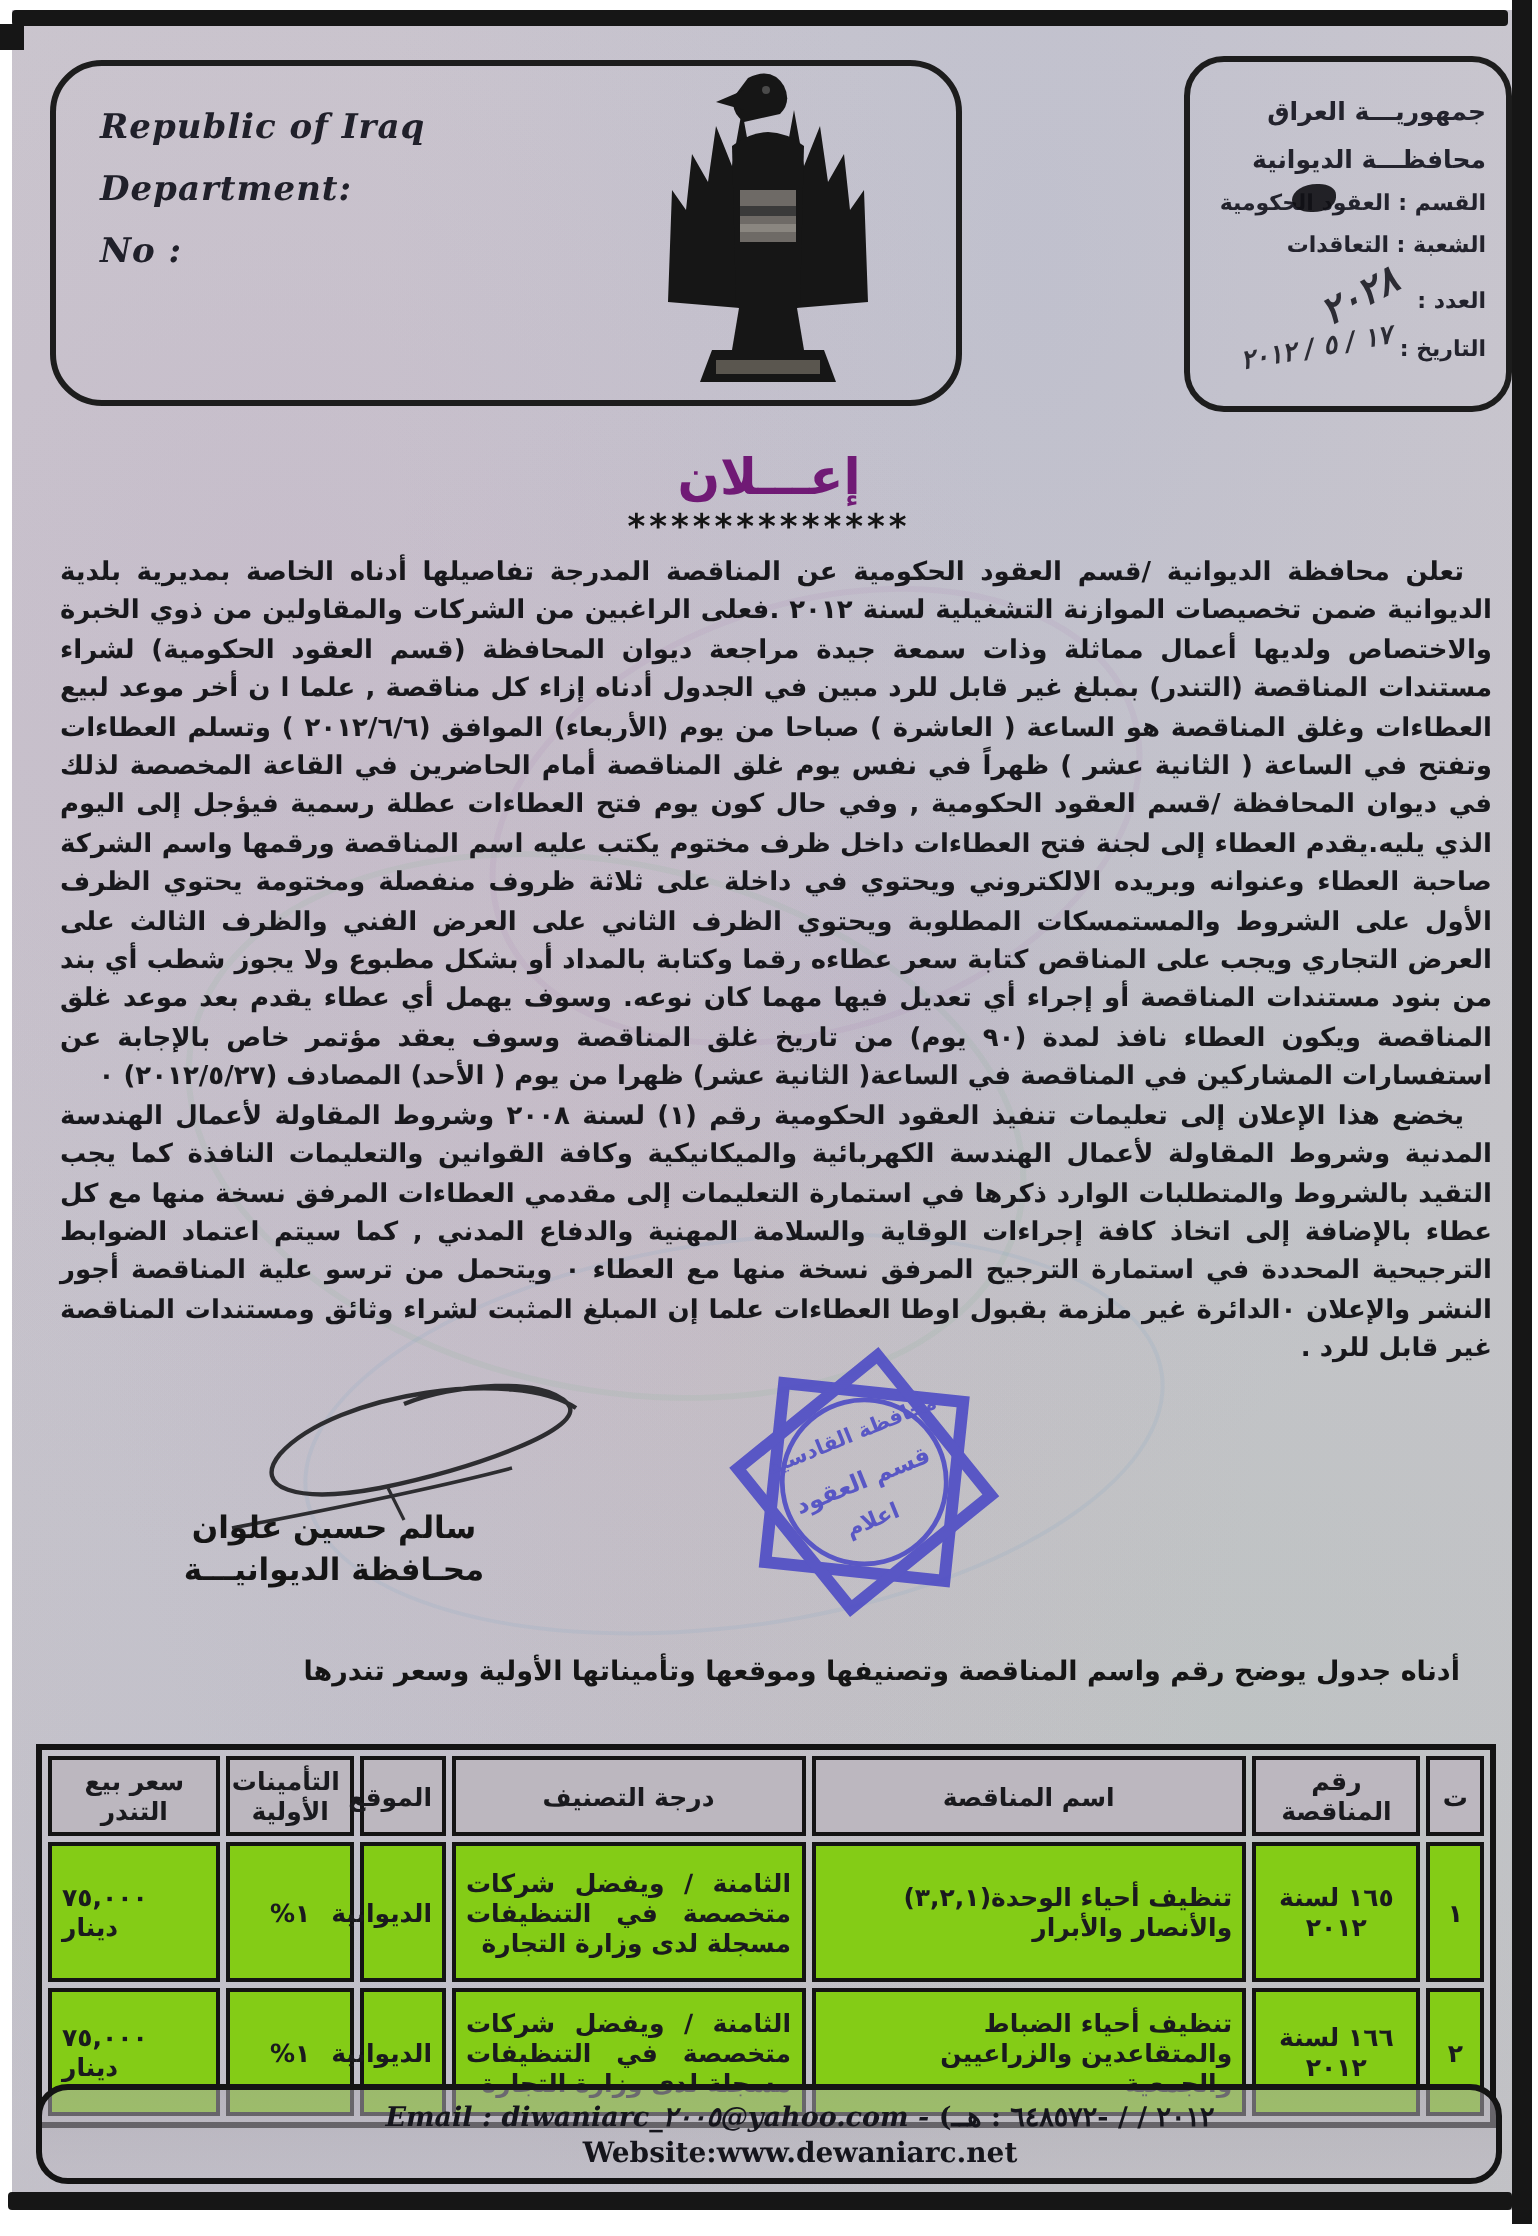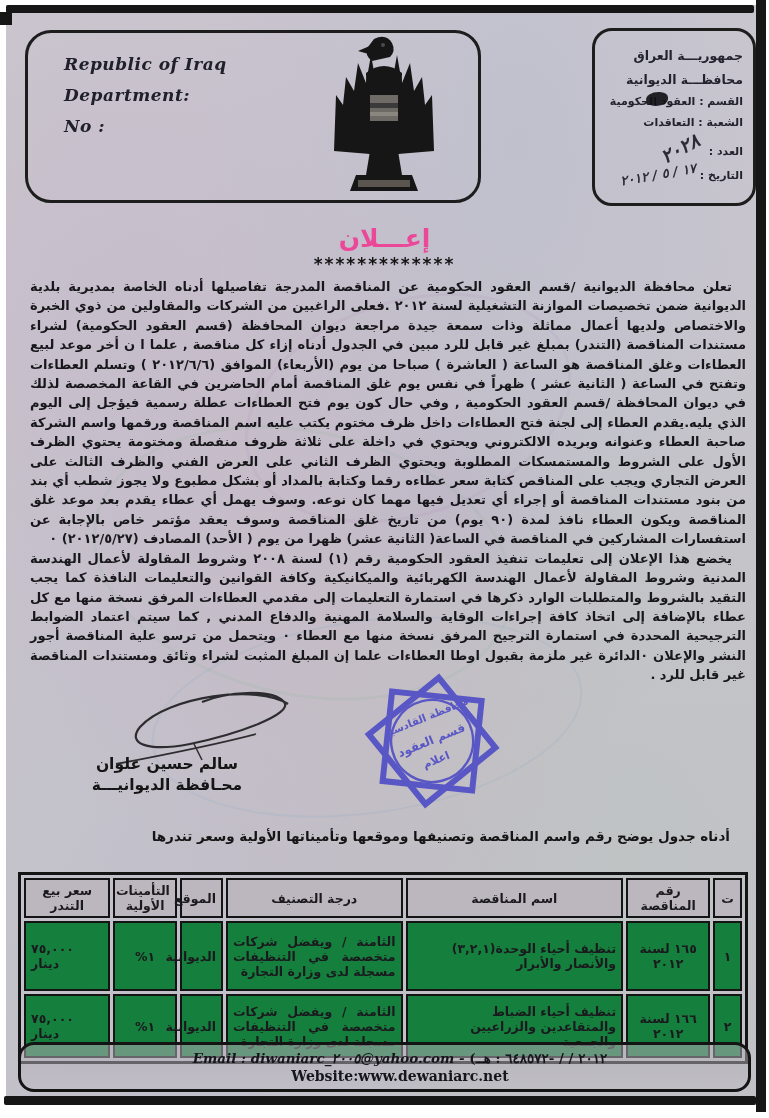--- a/index.html
+++ b/index.html
@@ -15,39 +15,39 @@
       linear-gradient(#cbc7ce,#c5c1c8);
   }
   .bar{position:absolute;background:#161616;}
   .frame-top{left:6px;top:5px;width:748px;height:8px;border-radius:2px;}
   .frame-right{right:3px;top:0;width:10px;height:1112px;}
   .frame-bottom{left:4px;top:1096px;width:752px;height:9px;border-radius:2px;}
   .corner-mark{left:0;top:12px;width:12px;height:13px;}
 
   
   .hdr-left{position:absolute;left:25px;top:30px;width:456px;height:173px;
-    border:3px solid #1d1d1d;border-radius:26px;padding:10px 0 0 36px;box-sizing:border-box;}
+    border:3px solid #1d1d1d;border-radius:26px;padding:10px 0 0 22px;box-sizing:border-box;}
   .hdr-left .line{font-family:"DejaVu Serif","Liberation Serif",serif;font-style:italic;font-weight:bold;
     font-size:17px;color:#20202a;margin-top:11px;letter-spacing:.5px;}
   .hdr-right{position:absolute;left:592px;top:28px;width:164px;height:178px;
     border:3px solid #1d1d1d;border-radius:20px;padding:8px 10px 0 4px;box-sizing:border-box;
     direction:rtl;text-align:right;}
   .hdr-right .aline{font-weight:bold;font-size:12.5px;color:#23232d;margin-top:9px;white-space:nowrap;}
   .hdr-right .small{font-size:11px;margin-top:8px;}
   .hand{font-style:italic;color:#2c2c34;display:inline-block;}
   .hand-no{font-size:19px;transform:rotate(-28deg) translate(-4px,-2px);letter-spacing:2px;}
   .hand-date{font-size:13px;transform:rotate(-10deg);letter-spacing:1px;}
   .ink-blot{position:absolute;left:646px;top:92px;width:22px;height:14px;background:#101014;
     border-radius:60% 40% 55% 45%;opacity:.9;}
 
   .emblem{position:absolute;left:328px;top:33px;width:112px;height:165px;}
 
   
   .title-wrap{position:absolute;left:0;top:224px;width:100%;text-align:center;}
-  .title{font-size:25px;font-weight:bold;color:#ec4899;letter-spacing:1px;}
+  .title{font-size:25px;font-weight:bold;color:#701a75;letter-spacing:1px;}
   .stars{font-size:17px;font-weight:bold;letter-spacing:2px;margin-top:1px;color:#141414;}
 
   
   .body-text{position:absolute;left:30px;top:277px;width:716px;direction:rtl;
     text-align:justify;text-justify:inter-word;font-weight:bold;font-size:13px;
     line-height:19.4px;color:#18181c;}
   .body-text p{margin:0;text-indent:14px;}
 
   
   .swirl{position:absolute;border-radius:50%;pointer-events:none;}
@@ -66,21 +66,21 @@
   .stamp{position:absolute;left:352px;top:668px;width:160px;height:145px;transform:rotate(-14deg);opacity:.88;}
 
   
   .table-note{position:absolute;left:20px;top:828px;width:736px;direction:rtl;text-align:right;
     font-weight:bold;font-size:13.5px;padding-right:26px;box-sizing:border-box;}
 
   
   .tbl-wrap{position:absolute;left:18px;top:872px;width:730px;}
   table.tender{width:100%;direction:rtl;border-collapse:separate;border-spacing:3px;
     border:3px solid #141414;table-layout:fixed;}
-  table.tender td,table.tender th{border:2px solid #141414;background:#15803d;
+  table.tender td,table.tender th{border:2px solid #141414;background:#84cc16;
     font-weight:bold;font-size:12.5px;vertical-align:middle;padding:2px 5px;color:#1a1a1e;}
   table.tender th{background:#bcb7bf;font-size:12.5px;}
   th.c-serial{background:#4e4844;color:#e8e4df;}
   td.c-serial{background:#544e49;color:#ded9d2;text-align:center;font-size:12px;}
   .c-serial{width:28px;}
   .c-num{width:82px;text-align:center;}
   .c-name{width:212px;text-align:right;}
   .c-class{width:172px;text-align:justify;text-justify:inter-word;}
   .c-loc{width:42px;text-align:right;}
   .c-ins{width:62px;text-align:center;}

